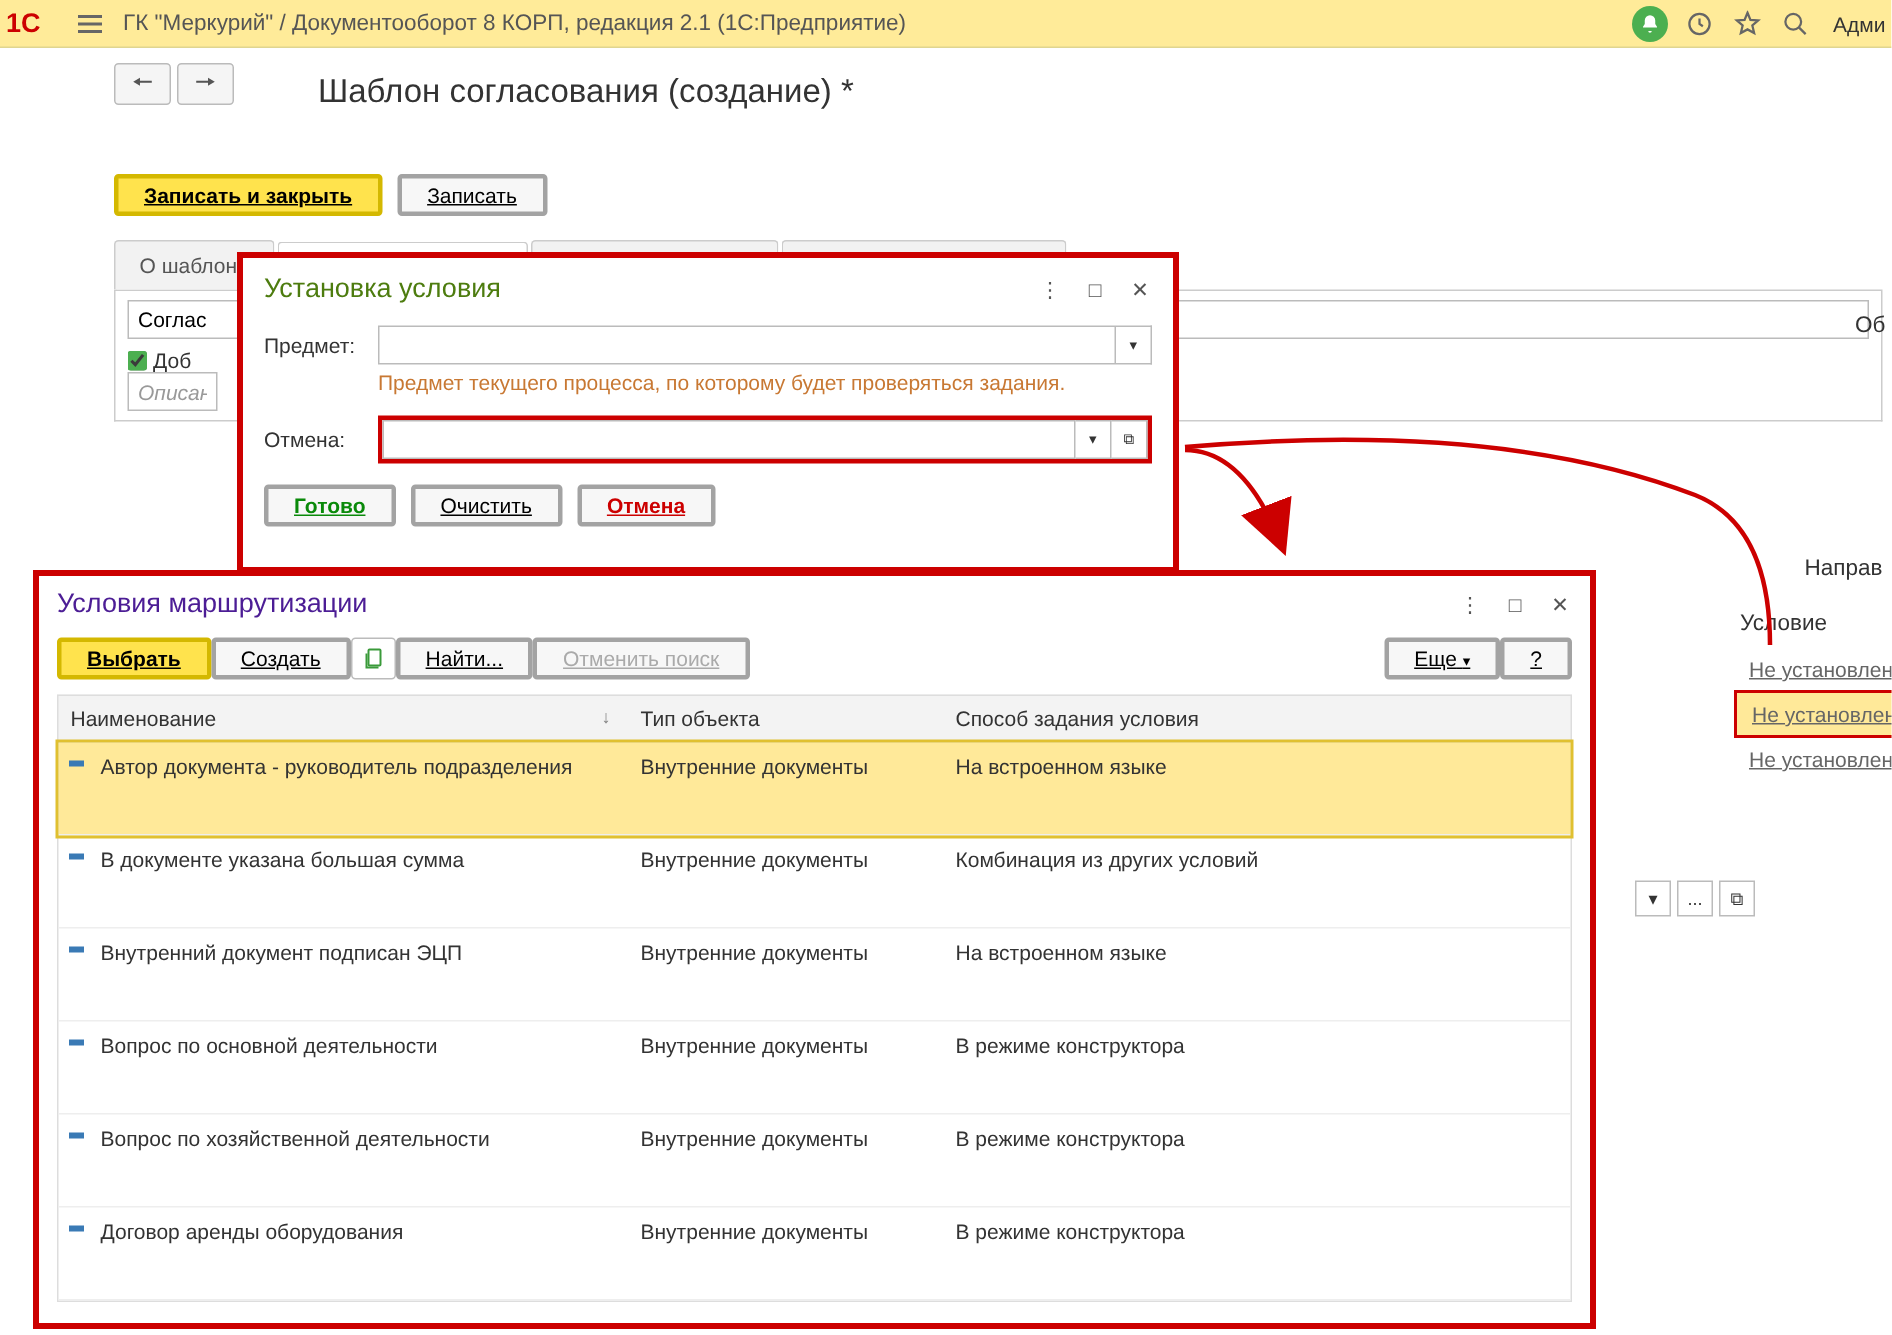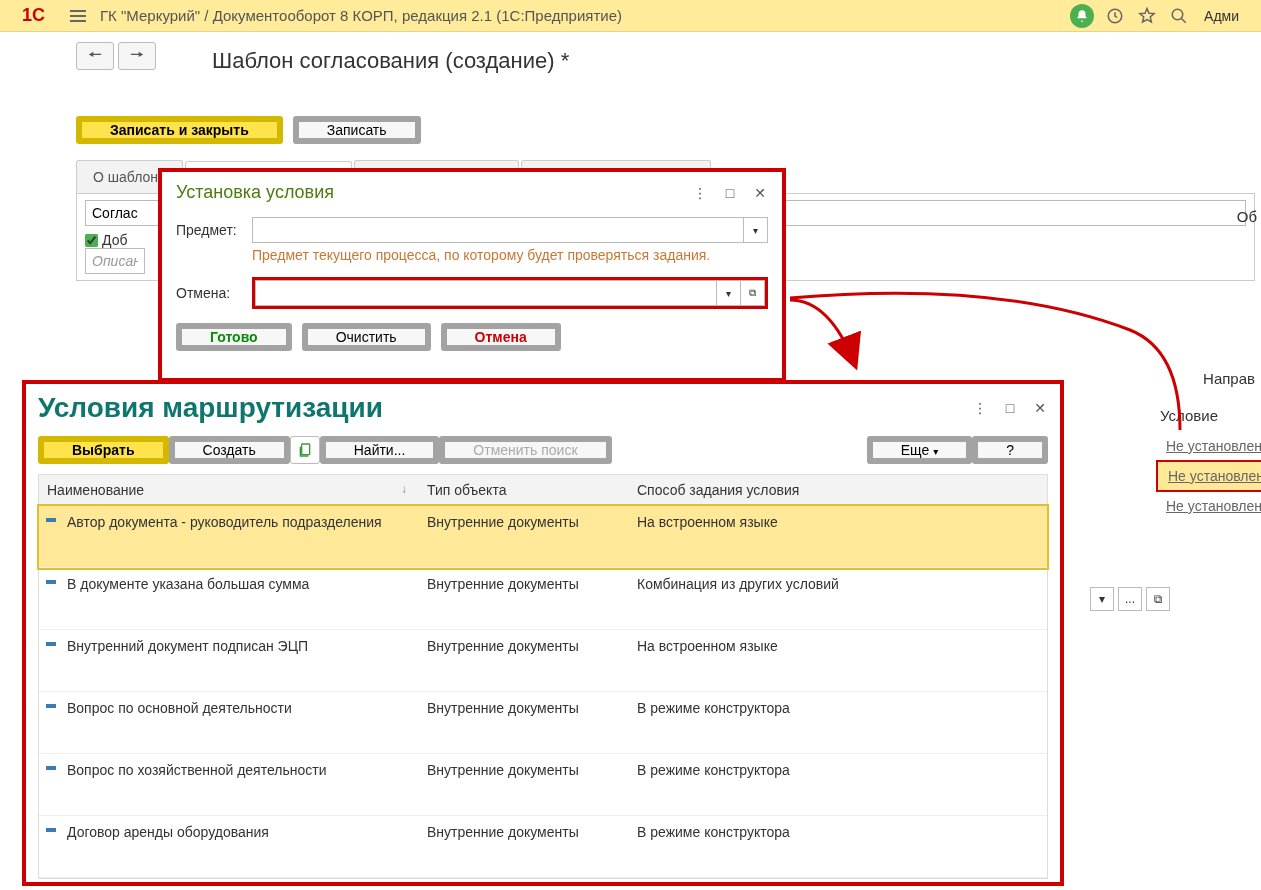--- a/index.html
+++ b/index.html
@@ -1,36 +1,36 @@
 <!DOCTYPE html>
 <html><head>
 <meta charset="utf-8">
 <style>
 * { box-sizing: border-box; margin: 0; padding: 0; font-family: Arial, sans-serif; }
 body { background: #fff; width: 1261px; height: 890px; position: relative; overflow: hidden; font-size: 14px; color: #333; }
 
 
-.topbar { height: 32px; background: #ffeb99; display: flex; align-items: center; padding: 0 22px; border-bottom: 1px solid #e0d590; }
+.topbar { height: 32px; background: #ffeb99; display: flex; align-items: center; padding: 0 4px; border-bottom: 1px solid #e0d590; }
 .logo { width: 40px; color: #c00; font-weight: bold; font-size: 18px; }
 .hamburger { display: inline-block; margin: 0 8px; cursor: pointer; }
 .hamburger span { display: block; width: 16px; height: 2px; background: #666; margin: 3px 0; }
 .topbar-title { flex: 1; color: #555; font-size: 15px; padding-left: 6px; }
 .topbar-icons { display: flex; align-items: center; gap: 10px; }
 .bell { width: 24px; height: 24px; border-radius: 50%; background: #4caf50; display: flex; align-items: center; justify-content: center; color: #fff; }
 .topicon { width: 22px; height: 22px; color: #666; display: flex; align-items: center; justify-content: center; }
 .user-label { font-size: 14px; color: #333; margin-left: 4px; }
 
 
 .page { position: absolute; left: 70px; top: 32px; right: 0; bottom: 0; background: #fff; padding: 10px 6px; }
 .navbtns { display: flex; gap: 4px; margin-bottom: 4px; }
 .navbtn { width: 38px; height: 28px; border: 1px solid #bbb; background: #f5f5f5; border-radius: 3px; display: flex; align-items: center; justify-content: center; font-size: 16px; color: #555; }
 .page-title { font-size: 22px; color: #333; margin-left: 42px; position: absolute; top: 16px; left: 100px; }
 
 .toolbar { margin-top: 46px; display: flex; gap: 10px; align-items: center; }
-.btn { height: 28px; padding: 0 28px; border: 6px solid #a3a3a3; background: #f7f7f7; border-radius: 3px; font-size: 14px; cursor: pointer; }
+.btn { height: 28px; padding: 0 17px; border: 3px solid #a3a3a3; background: #f7f7f7; border-radius: 3px; font-size: 14px; cursor: pointer; text-decoration: underline; }
 .btn.yellow { background: #ffe34d; border-color: #d4b800; font-weight: bold; }
 .btn.green-text { color: #0a8a0a; font-weight: bold; }
 .btn.red-text { color: #c00; font-weight: bold; }
 
 .tabs { display: flex; margin-top: 16px; border-bottom: 1px solid #ccc; }
 .tab { padding: 8px 16px; border: 1px solid #ccc; border-bottom: none; background: #f2f2f2; margin-right: 2px; border-radius: 3px 3px 0 0; color: #555; cursor: pointer; }
 .tab.active { background: #fff; position: relative; top: 1px; }
 
 .form-area { border: 1px solid #ccc; border-top: none; padding: 6px 8px; }
 .text-input { height: 26px; border: 1px solid #bbb; padding: 0 6px; font-size: 14px; width: 100%; }
@@ -55,21 +55,21 @@
 .dlg-input-wrap { flex: 1; display: flex; }
 .dlg-input { flex: 1; height: 26px; border: 1px solid #bbb; padding: 0 6px; }
 .dlg-dd { width: 24px; height: 26px; border: 1px solid #bbb; border-left: none; display: flex; align-items: center; justify-content: center; font-size: 10px; }
 .dlg-helper { color: #c87833; font-size: 14px; margin-left: 76px; margin-top: 4px; }
 .cond-input-wrap { border: 3px solid #c00; display: flex; flex: 1; }
 .dlg-btns { display: flex; gap: 10px; margin-top: 14px; }
 
 
 .dialog2 { position: absolute; left: 22px; top: 380px; width: 1042px; height: 506px; background: #fff; border: 4px solid #c00; z-index: 20; padding: 8px 12px; }
 .dialog2-header { display: flex; align-items: center; margin-bottom: 12px; }
-.dialog2-title { flex: 1; font-size: 28px; color: #0f766e; font-weight: bold; }
+.dialog2-title { flex: 1; font-size: 18px; color: #4c1d95; }
 .dlg2-toolbar { display: flex; gap: 0; align-items: center; margin-bottom: 10px; }
 .dlg2-toolbar .spacer { flex: 1; }
 .icon-btn { width: 30px; height: 28px; border: 1px solid #bbb; background: #fff; display: flex; align-items: center; justify-content: center; border-radius: 3px; }
 .disabled-btn { color: #aaa; }
 
 .list-header { display: flex; background: #f3f3f3; border: 1px solid #ddd; height: 32px; align-items: center; }
 .col-name { width: 380px; padding-left: 8px; display:flex; align-items:flex-start; justify-content:space-between; padding-right:12px; }
 .col-type { width: 210px; padding-left: 8px; }
 .col-method { flex: 1; padding-left: 8px; }
 .sort-arrow { color: #888; font-size: 12px; }

